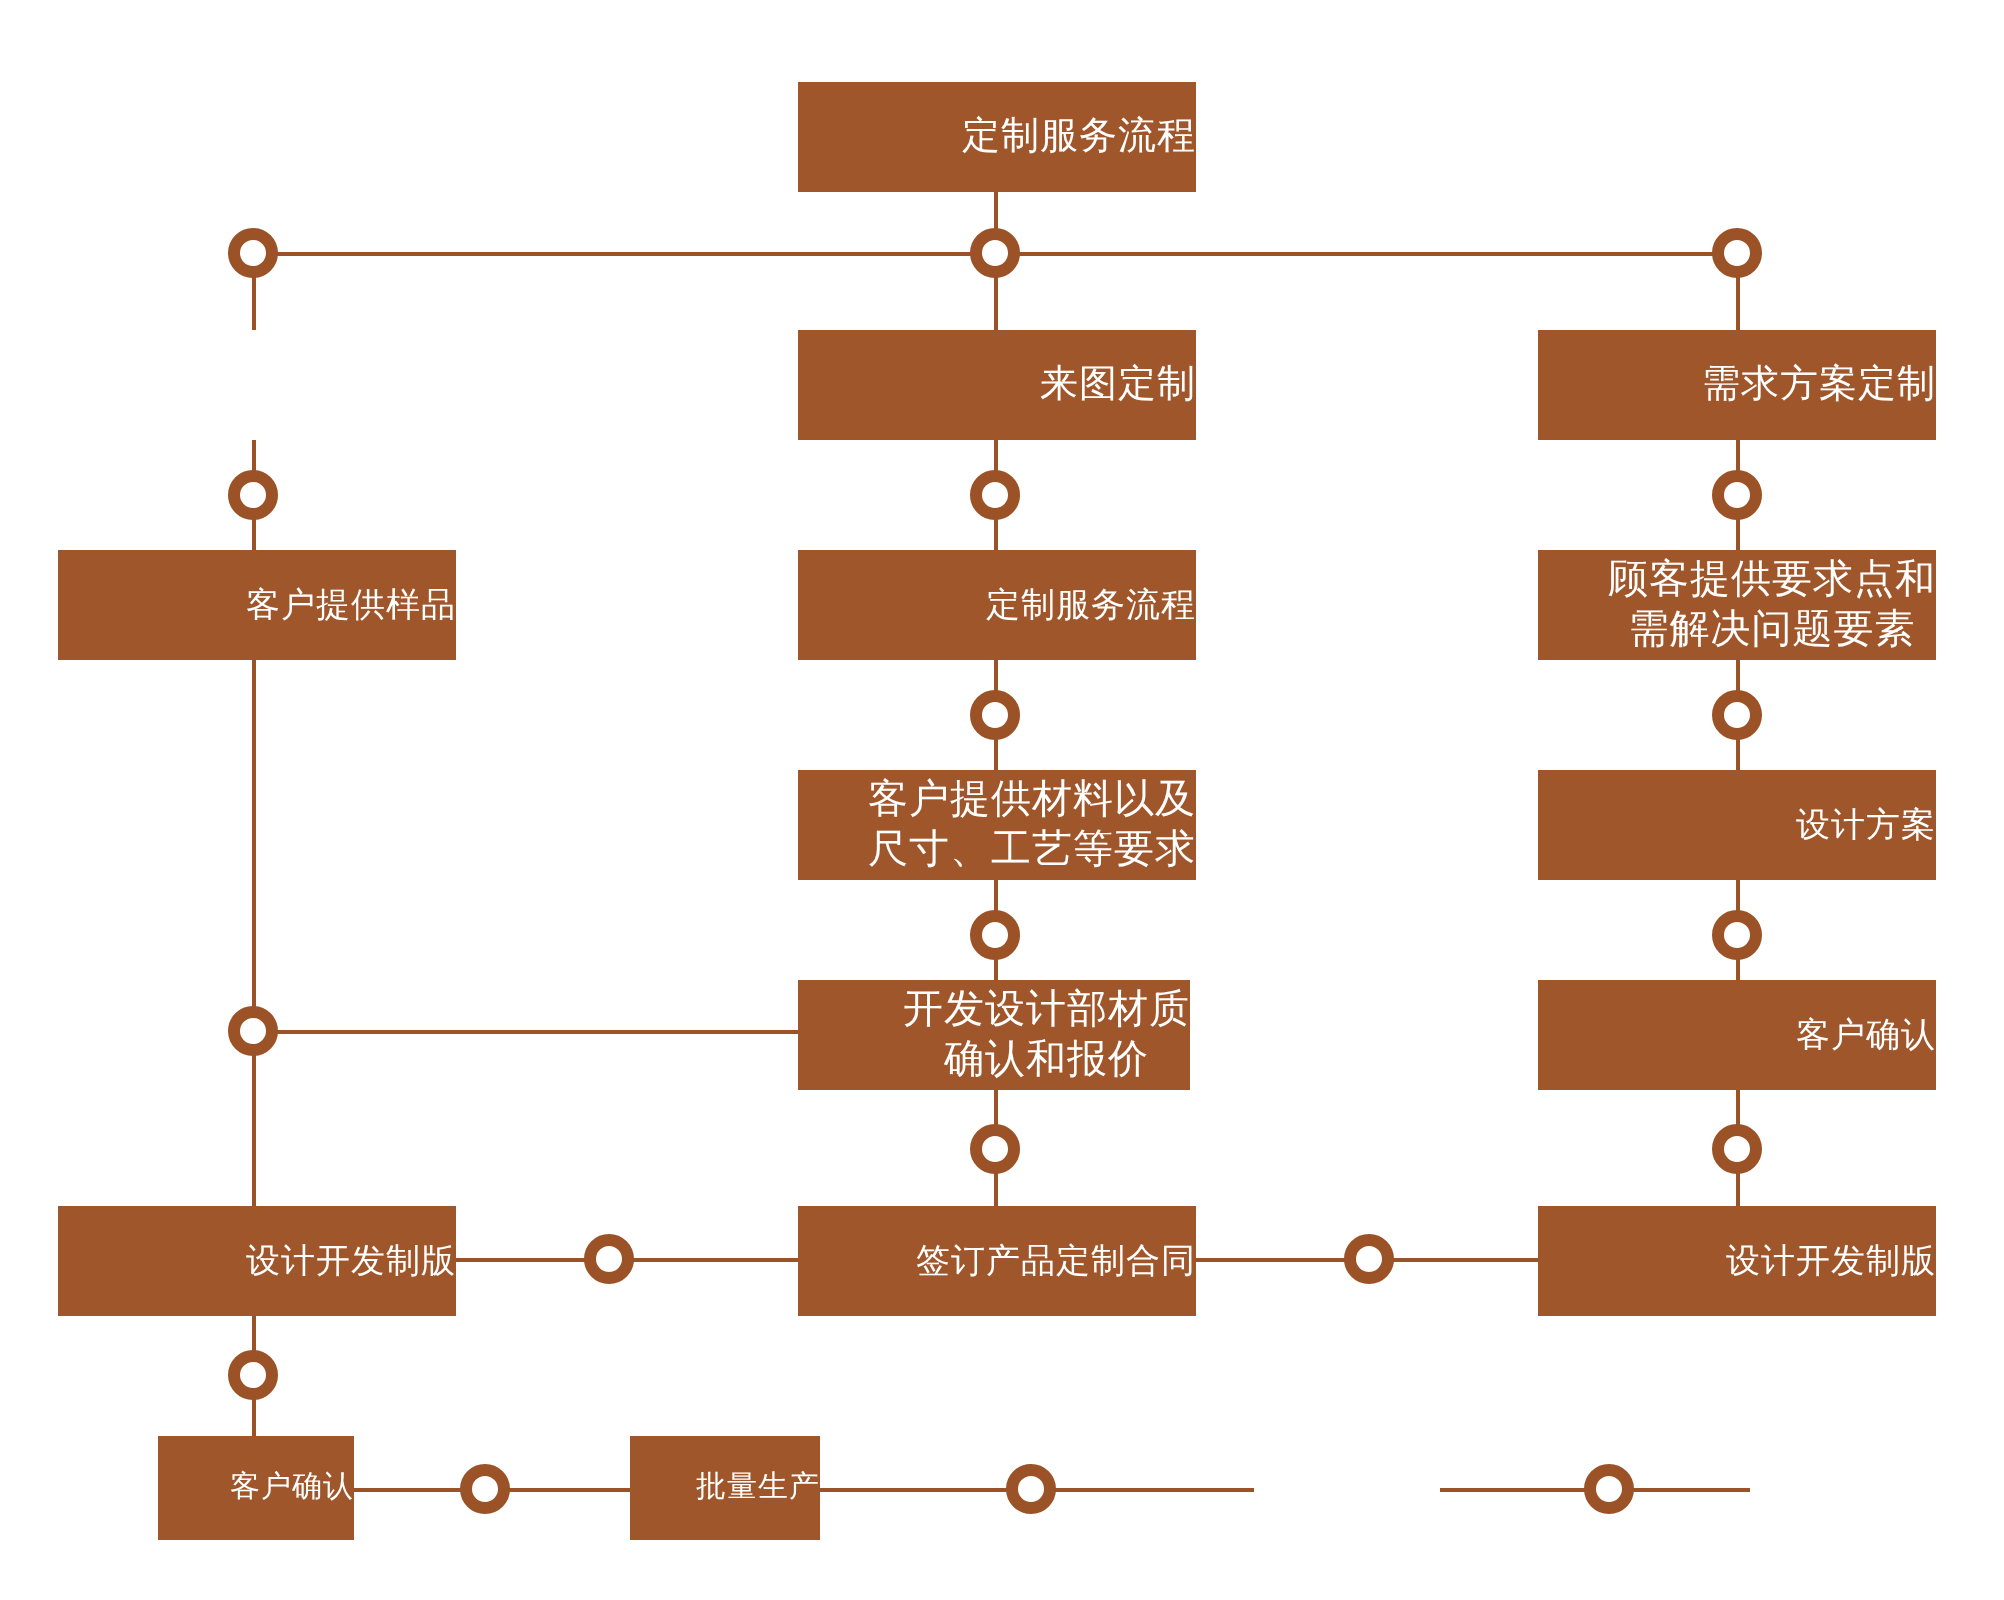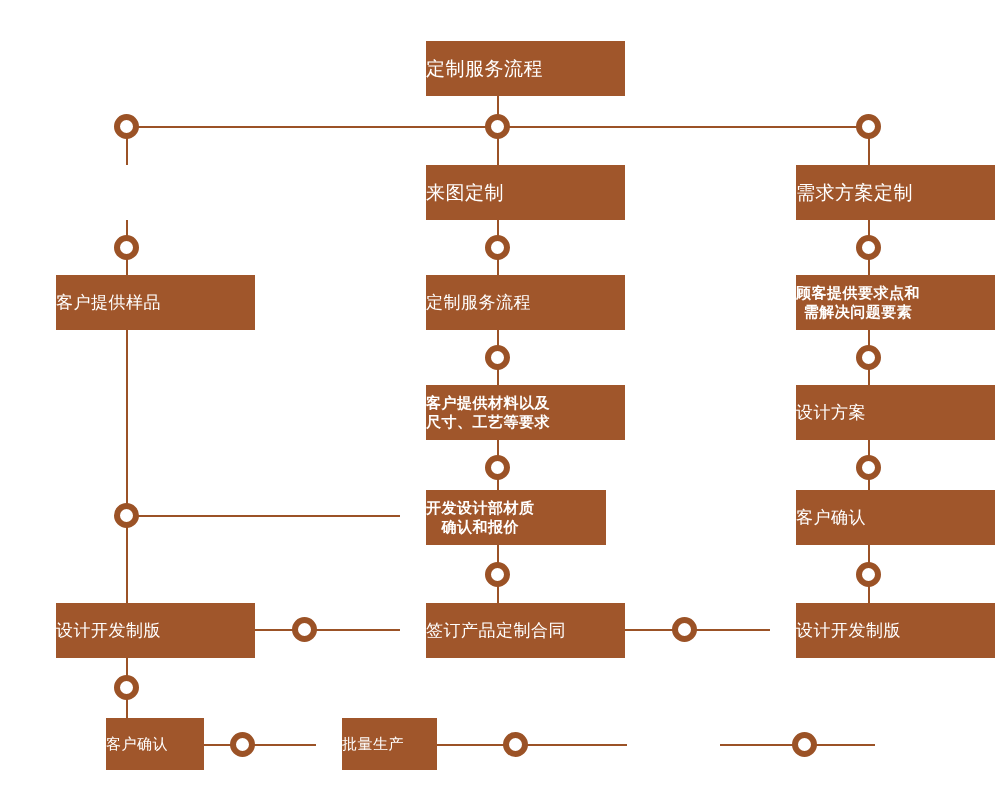--- a/index.html
+++ b/index.html
@@ -17,34 +17,33 @@
     background: #ffffff;
     overflow: hidden;
   }
   .node {
     position: absolute;
     box-sizing: border-box;
     background: #A0562B;
     color: #ffffff;
     display: flex;
     align-items: center;
-    justify-content: flex-start;
+    justify-content: flex-end;
     text-align: center;
     line-height: 1.25;
     z-index: 3;
     letter-spacing: 0.5px;
-    margin-left: 27px;
   }
   .node .lbl {
     display: block;
     white-space: pre-line;
   }
   .n-big   { font-size: 19px; }
   .n-mid   { font-size: 17px; }
-  .n-small { font-size: 15px; font-weight: bold; }
+  .n-small { font-size: 20px; }
   .n-tiny  { font-size: 15px; }
 
   .line {
     position: absolute;
     background: #9B5226;
     z-index: 1;
   }
   .vline { width: 2px; }
   .hline { height: 2px; }
 
@@ -133,21 +132,21 @@
     <span class="lbl">客户提供样品</span>
   </div>
 
   <div class="node n-mid" style="left:399px; top:275px; width:199px; height:55px;">
     <span class="lbl">定制服务流程</span>
   </div>
   <div class="node n-small" style="left:399px; top:385px; width:199px; height:55px;">
     <span class="lbl">客户提供材料以及
 尺寸、工艺等要求</span>
   </div>
-  <div class="node n-small" style="left:399px; top:490px; width:180px; height:55px;">
+  <div class="node n-small" style="left:399px; top:490px; width:196px; height:55px;">
     <span class="lbl">开发设计部材质
 确认和报价</span>
   </div>
 
   <div class="node n-small" style="left:769px; top:275px; width:199px; height:55px;">
     <span class="lbl">顾客提供要求点和
 需解决问题要素</span>
   </div>
   <div class="node n-mid" style="left:769px; top:385px; width:199px; height:55px;">
     <span class="lbl">设计方案</span>

